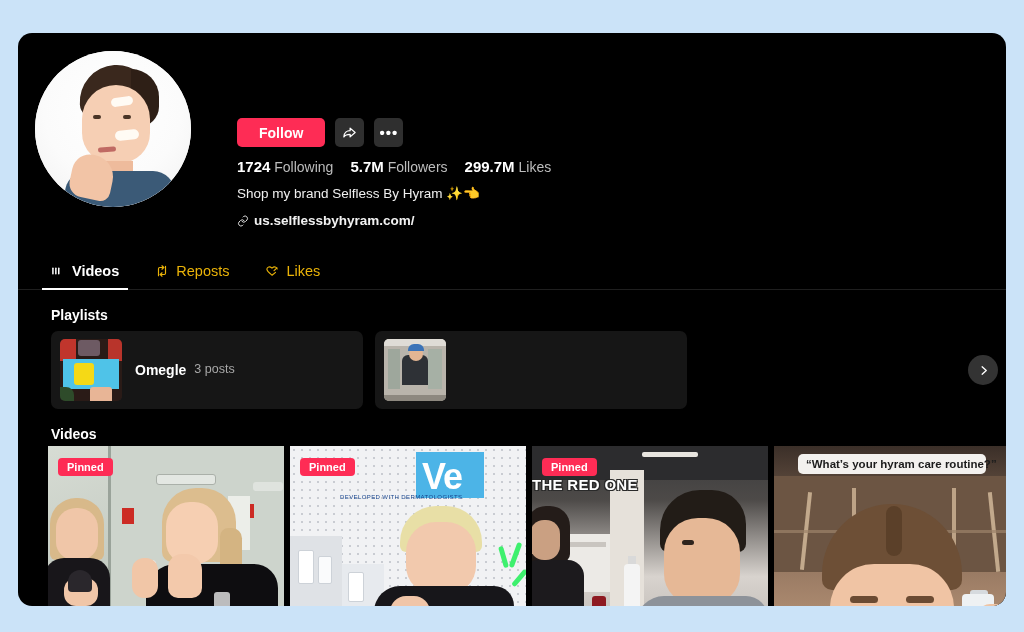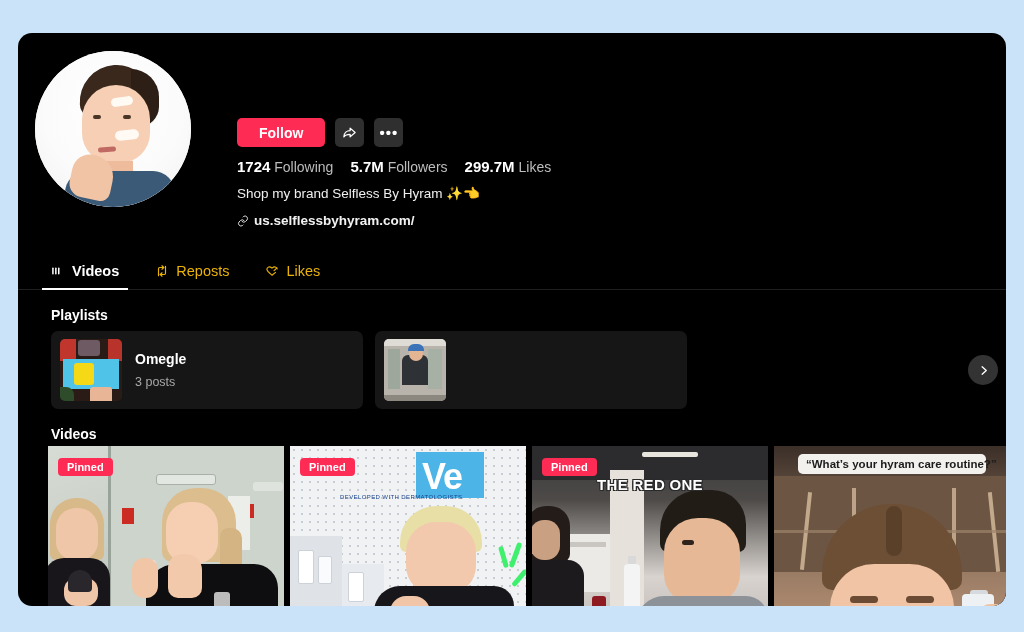--- a/index.html
+++ b/index.html
@@ -141,21 +141,21 @@
   
   .section-title { position: absolute; left: 33px; font-size: 14px; font-weight: bold; color: #ffffff; }
   .pl-title { top: 274px; }
 
   .playlists { position: absolute; left: 33px; top: 298px; display: flex; gap: 12px; }
   .pl-card {
     width: 312px; height: 78px; background: #161616; border-radius: 7px;
     display: flex; align-items: center; padding: 9px; gap: 13px; cursor: pointer;
   }
   .pl-thumb { width: 62px; height: 62px; border-radius: 5px; overflow: hidden; position: relative; background: #222; }
-  .pl-meta { display: flex; flex-direction: column; gap: 8px; justify-content: center; }
+  .pl-meta { display: flex; flex-direction: row; gap: 8px; justify-content: center; }
   .pl-name { font-size: 14px; font-weight: bold; color: #ffffff; }
   .pl-count { font-size: 12.5px; color: #a8a8a8; }
 
   
   .th-omegle .a { position: absolute; inset: 0; background: #2a1b17; }
   .th-omegle .b { position: absolute; left: 0; top: 0; width: 16px; height: 22px; background: #c0352c; }
   .th-omegle .c { position: absolute; right: 0; top: 0; width: 14px; height: 22px; background: #b8342b; }
   .th-omegle .d { position: absolute; left: 18px; top: 1px; width: 22px; height: 16px; background: #6d5a63; border-radius: 3px; }
   .th-omegle .e { position: absolute; left: 3px; top: 20px; right: 3px; height: 30px; background: #4fc3e8; }
   .th-omegle .f { position: absolute; left: 14px; top: 24px; width: 20px; height: 22px; background: #f5d916; border-radius: 3px; }
@@ -256,21 +256,21 @@
   .v2 .green1 { position: absolute; right: 8px; top: 96px; width: 5px; height: 26px; background: #3ef06e; transform: rotate(20deg); border-radius: 3px; }
   .v2 .green2 { position: absolute; right: 20px; top: 100px; width: 5px; height: 22px; background: #3ef06e; transform: rotate(-16deg); border-radius: 3px; }
   .v2 .green3 { position: absolute; right: 4px; top: 122px; width: 5px; height: 20px; background: #3ef06e; transform: rotate(40deg); border-radius: 3px; }
 
   
   .v3 .bg { position: absolute; inset: 0; background: linear-gradient(180deg,#3a3a3c 0%,#4d4a48 28%,#d8d3ce 68%,#bdb8b3 100%); }
   .v3 .ceiling { position: absolute; left: 0; top: 0; right: 0; height: 34px; background: #2c2c2e; }
   .v3 .light { position: absolute; left: 110px; top: 6px; width: 56px; height: 5px; background: #e8e5df; border-radius: 2px; }
   .v3 .pillar { position: absolute; left: 78px; top: 24px; width: 34px; height: 168px; background: #e6e1da; }
   .v3 .caption {
-    position: absolute; left: 0; right: 0; top: 30px; text-align: center;
+    position: absolute; left: 0; right: 0; top: 30px; 
     font-size: 15px; font-weight: bold; color: #ffffff; letter-spacing: .3px;
     text-shadow: -1.2px -1.2px 0 #2a2a2a, 1.2px -1.2px 0 #2a2a2a, -1.2px 1.2px 0 #2a2a2a, 1.2px 1.2px 0 #2a2a2a;
   }
   .v3 .g-hair { position: absolute; left: -6px; top: 60px; width: 44px; height: 56px; background: #241c19; border-radius: 20px 20px 8px 8px; }
   .v3 .g-face { position: absolute; left: -2px; top: 74px; width: 30px; height: 40px; background: #caa082; border-radius: 14px; }
   .v3 .g-body { position: absolute; left: -10px; top: 114px; width: 62px; height: 78px; background: #1c1a1d; border-radius: 16px 16px 0 0; }
   .v3 .counter { position: absolute; left: 14px; top: 88px; width: 64px; height: 58px; background: #eceae6; }
   .v3 .shelf { position: absolute; left: 16px; top: 96px; width: 58px; height: 5px; background: #c9c5c0; }
   .v3 .m-hair { position: absolute; left: 128px; top: 44px; width: 86px; height: 62px; background: #221c17; border-radius: 40px 34px 8px 8px; }
   .v3 .m-face { position: absolute; left: 132px; top: 72px; width: 76px; height: 86px; background: #e6b896; border-radius: 34px 34px 30px 30px; }

